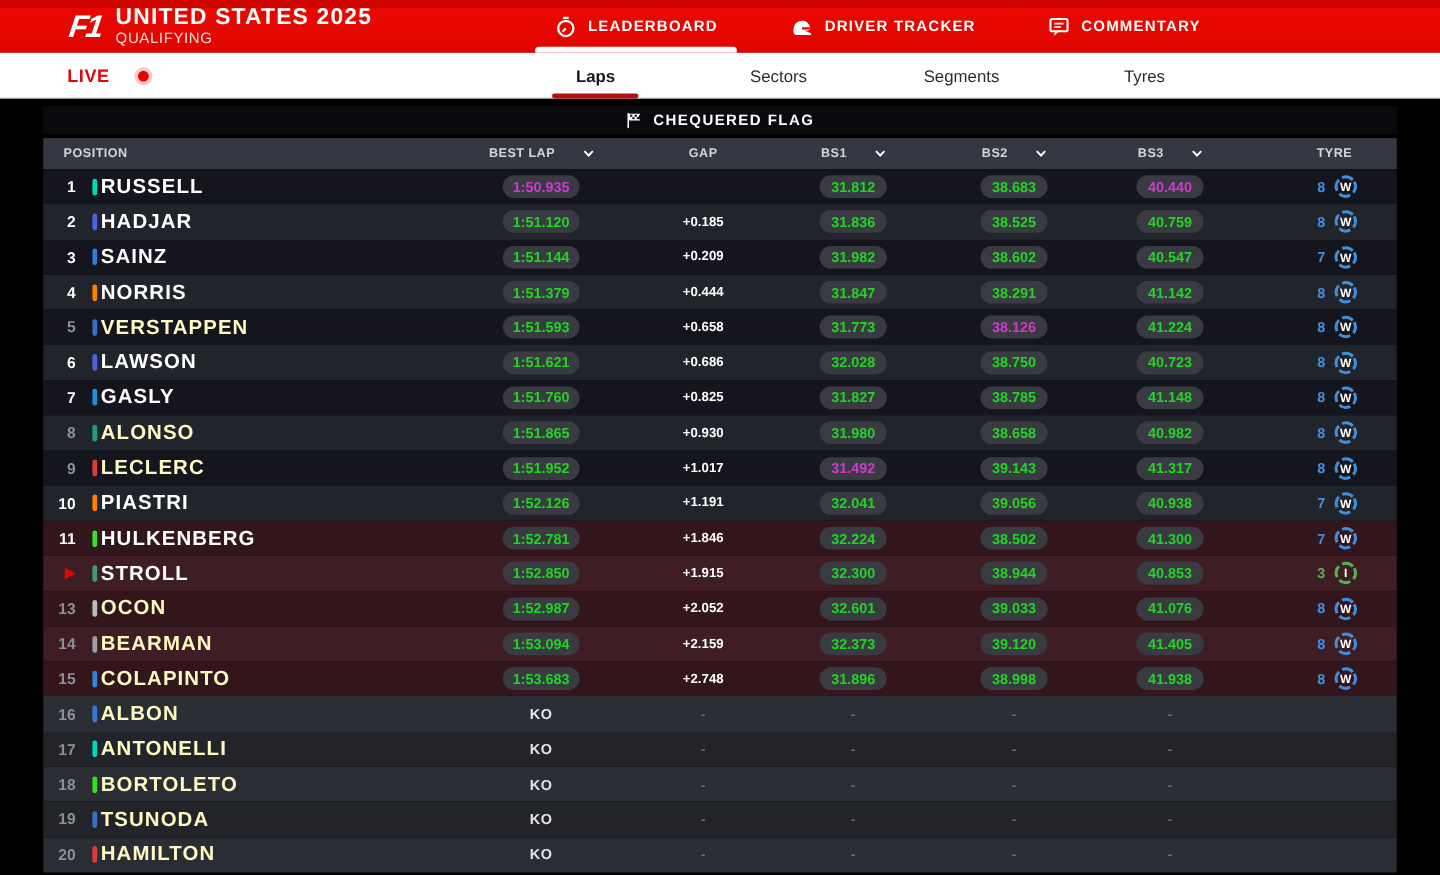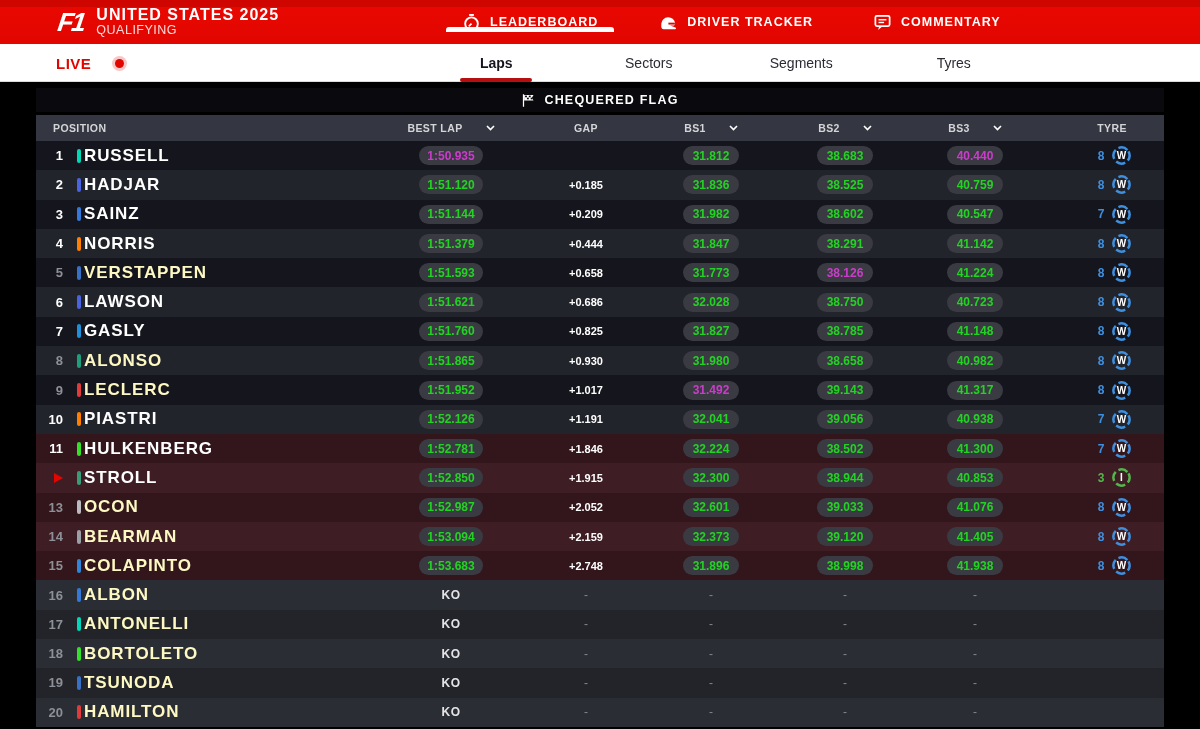--- a/index.html
+++ b/index.html
@@ -7,24 +7,24 @@
     font-family:"Liberation Sans","DejaVu Sans",sans-serif; }
 
   
   .topbar { position:relative; height:44px;
     background:linear-gradient(180deg,#cf0500 0px,#cf0500 7px,#e80800 7px,#e10600 100%);
     display:flex; align-items:center; }
   .brand { display:flex; align-items:center; gap:12px; padding-left:58px; }
   .f1-logo { color:#fff; font-size:26px; font-weight:800; font-style:italic;
     letter-spacing:-2px; transform:skewX(-8deg); line-height:1; }
   .brand-text { display:flex; flex-direction:column; line-height:1.1; }
-  .brand-title { color:#fff; font-weight:800; font-size:16px; letter-spacing:1px; }
+  .brand-title { color:#fff; font-weight:800; font-size:19px; letter-spacing:1px; }
   .brand-sub { color:rgba(255,255,255,.85); font-size:12.5px; letter-spacing:.5px; }
 
-  .topnav { position:absolute; left:462px; top:0; height:44px; display:flex; gap:60px;align-items:center; }
+  .topnav { position:absolute; left:462px; top:0; height:44px; display:flex; gap:60px; }
   .nav-item { position:relative; display:flex; align-items:center; gap:9px;
     color:#fff; font-size:12.5px; font-weight:700; letter-spacing:1px; cursor:pointer; }
   .nav-item svg { display:block; }
   .nav-item.active::after { content:""; position:absolute; left:-16px; right:-16px;
     bottom:0; height:5px; background:#fff; border-radius:3px 3px 0 0; }
 
   
   .tabbar { position:relative; height:38px; background:#fff;
     border-bottom:1px solid #dcdcdf; }
   .live { position:absolute; left:56px; top:0; height:38px; display:flex;

